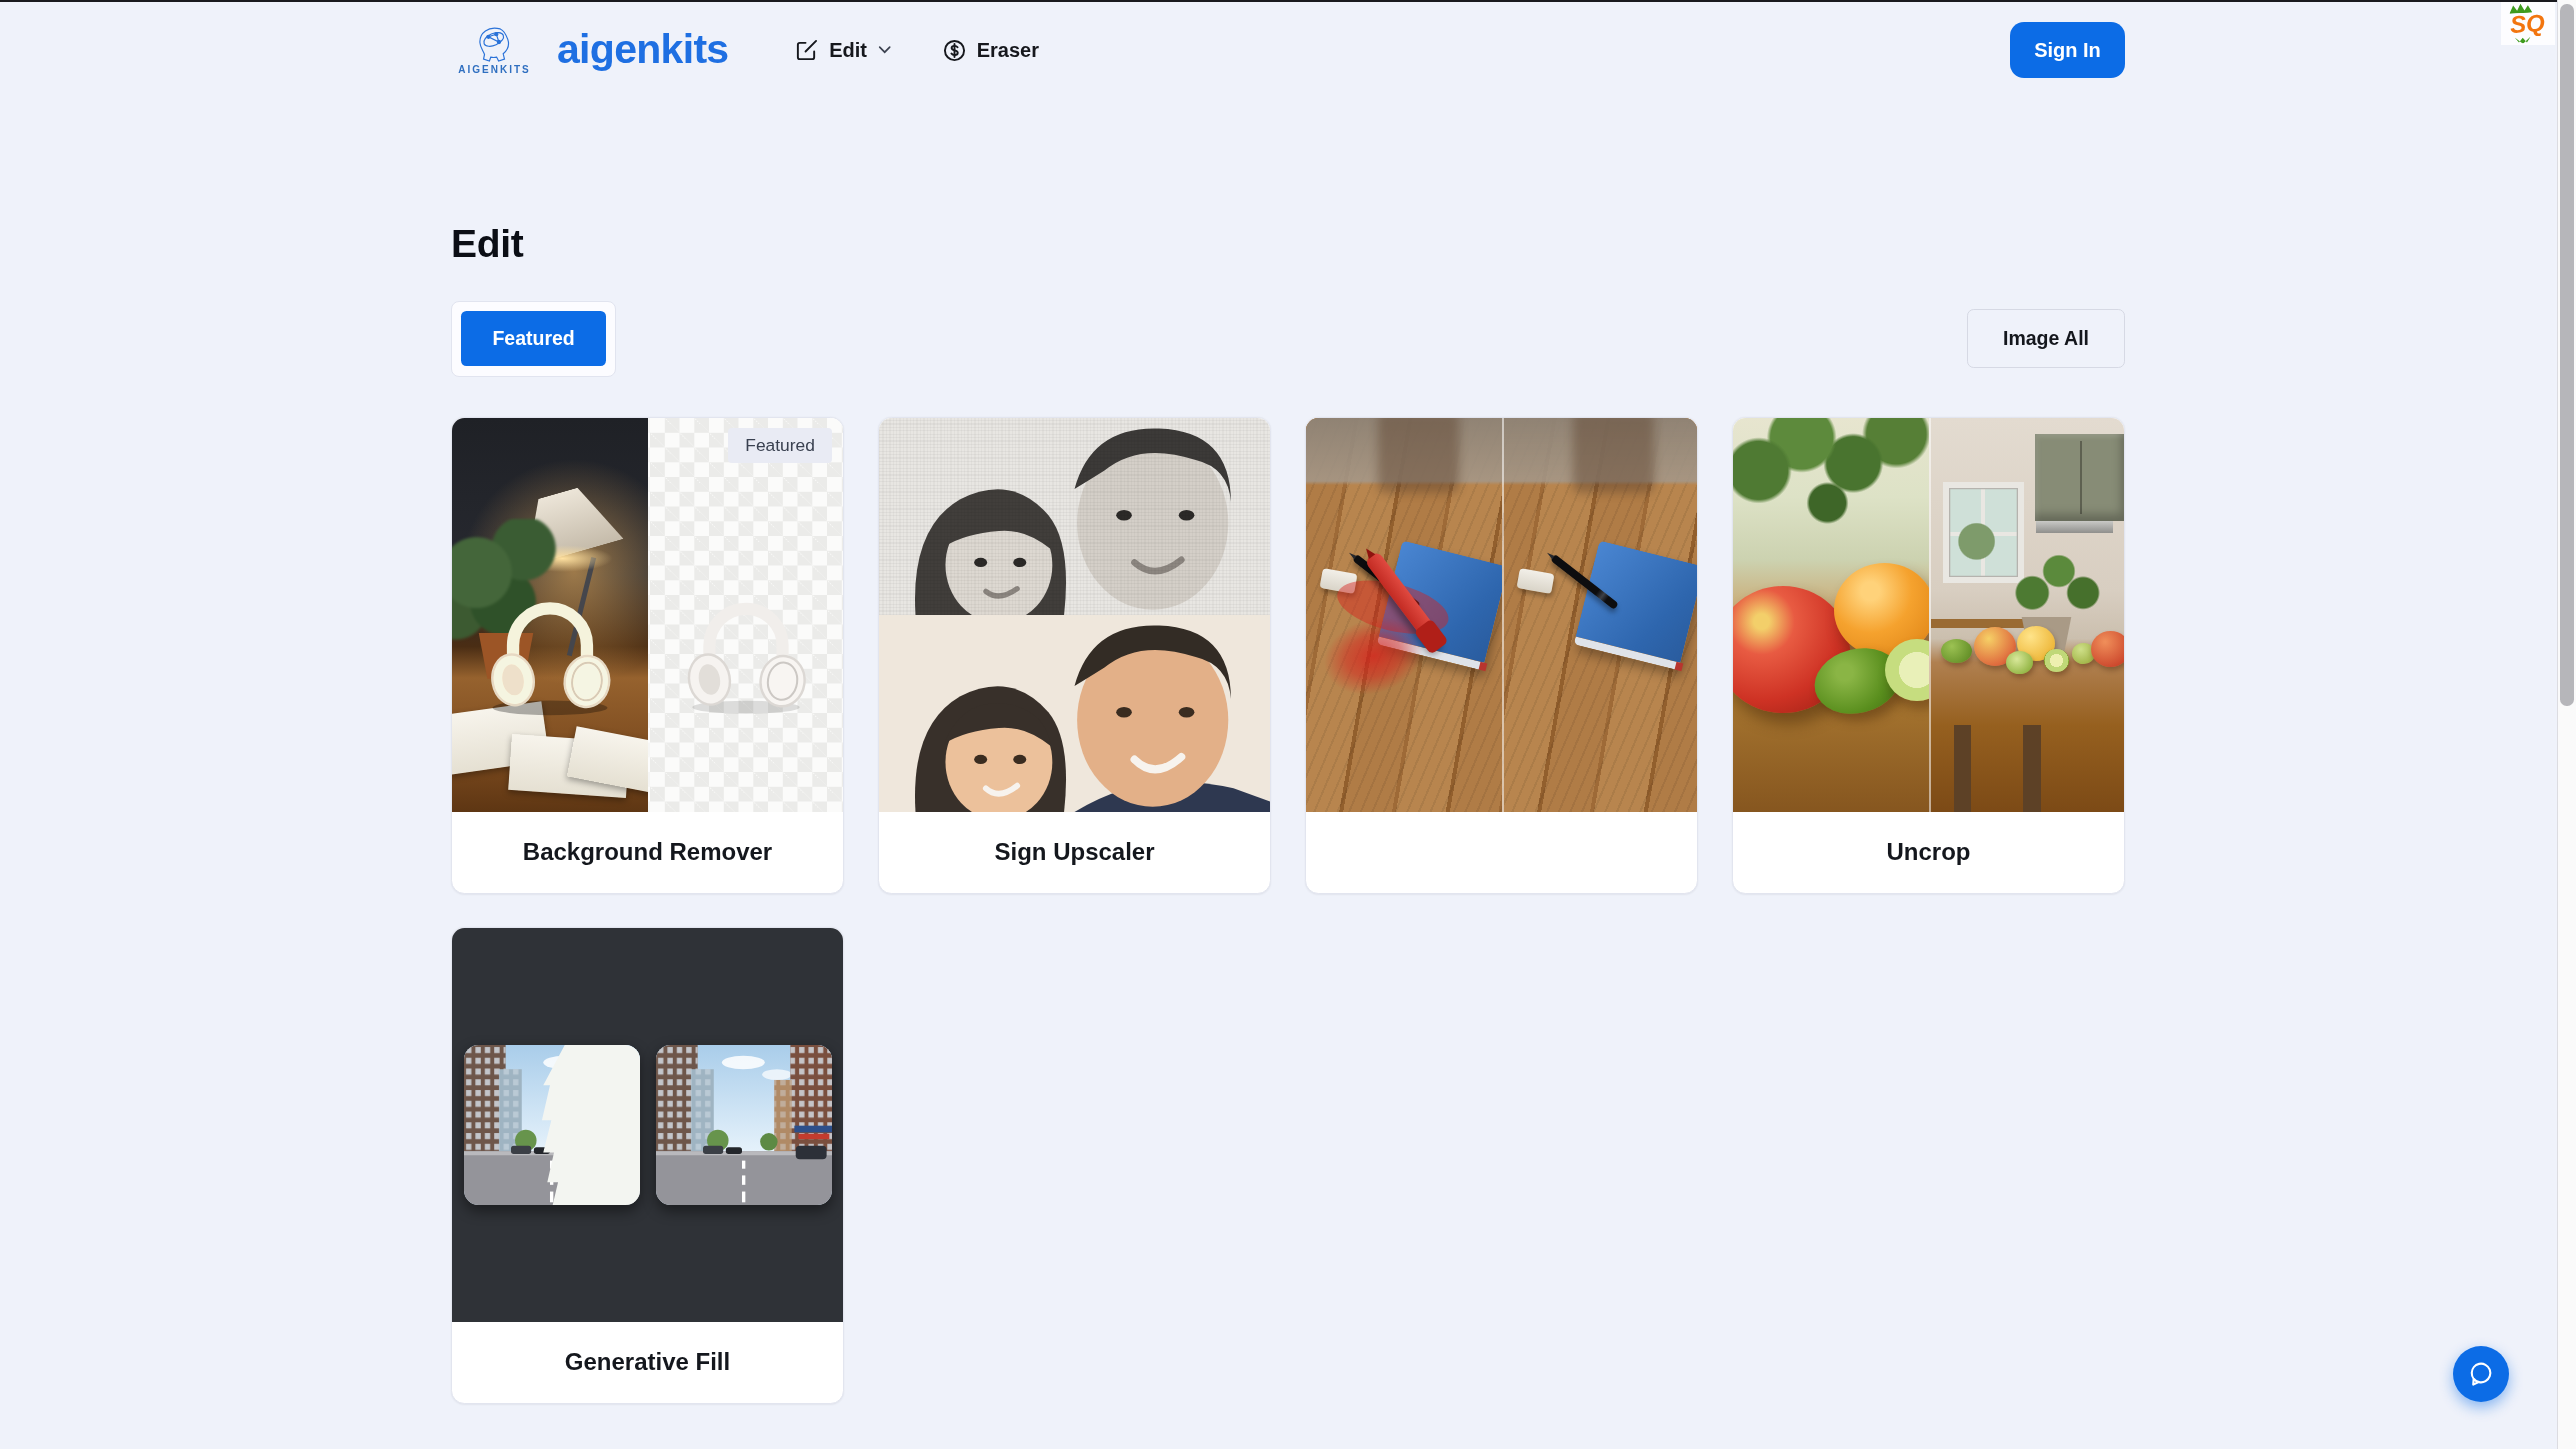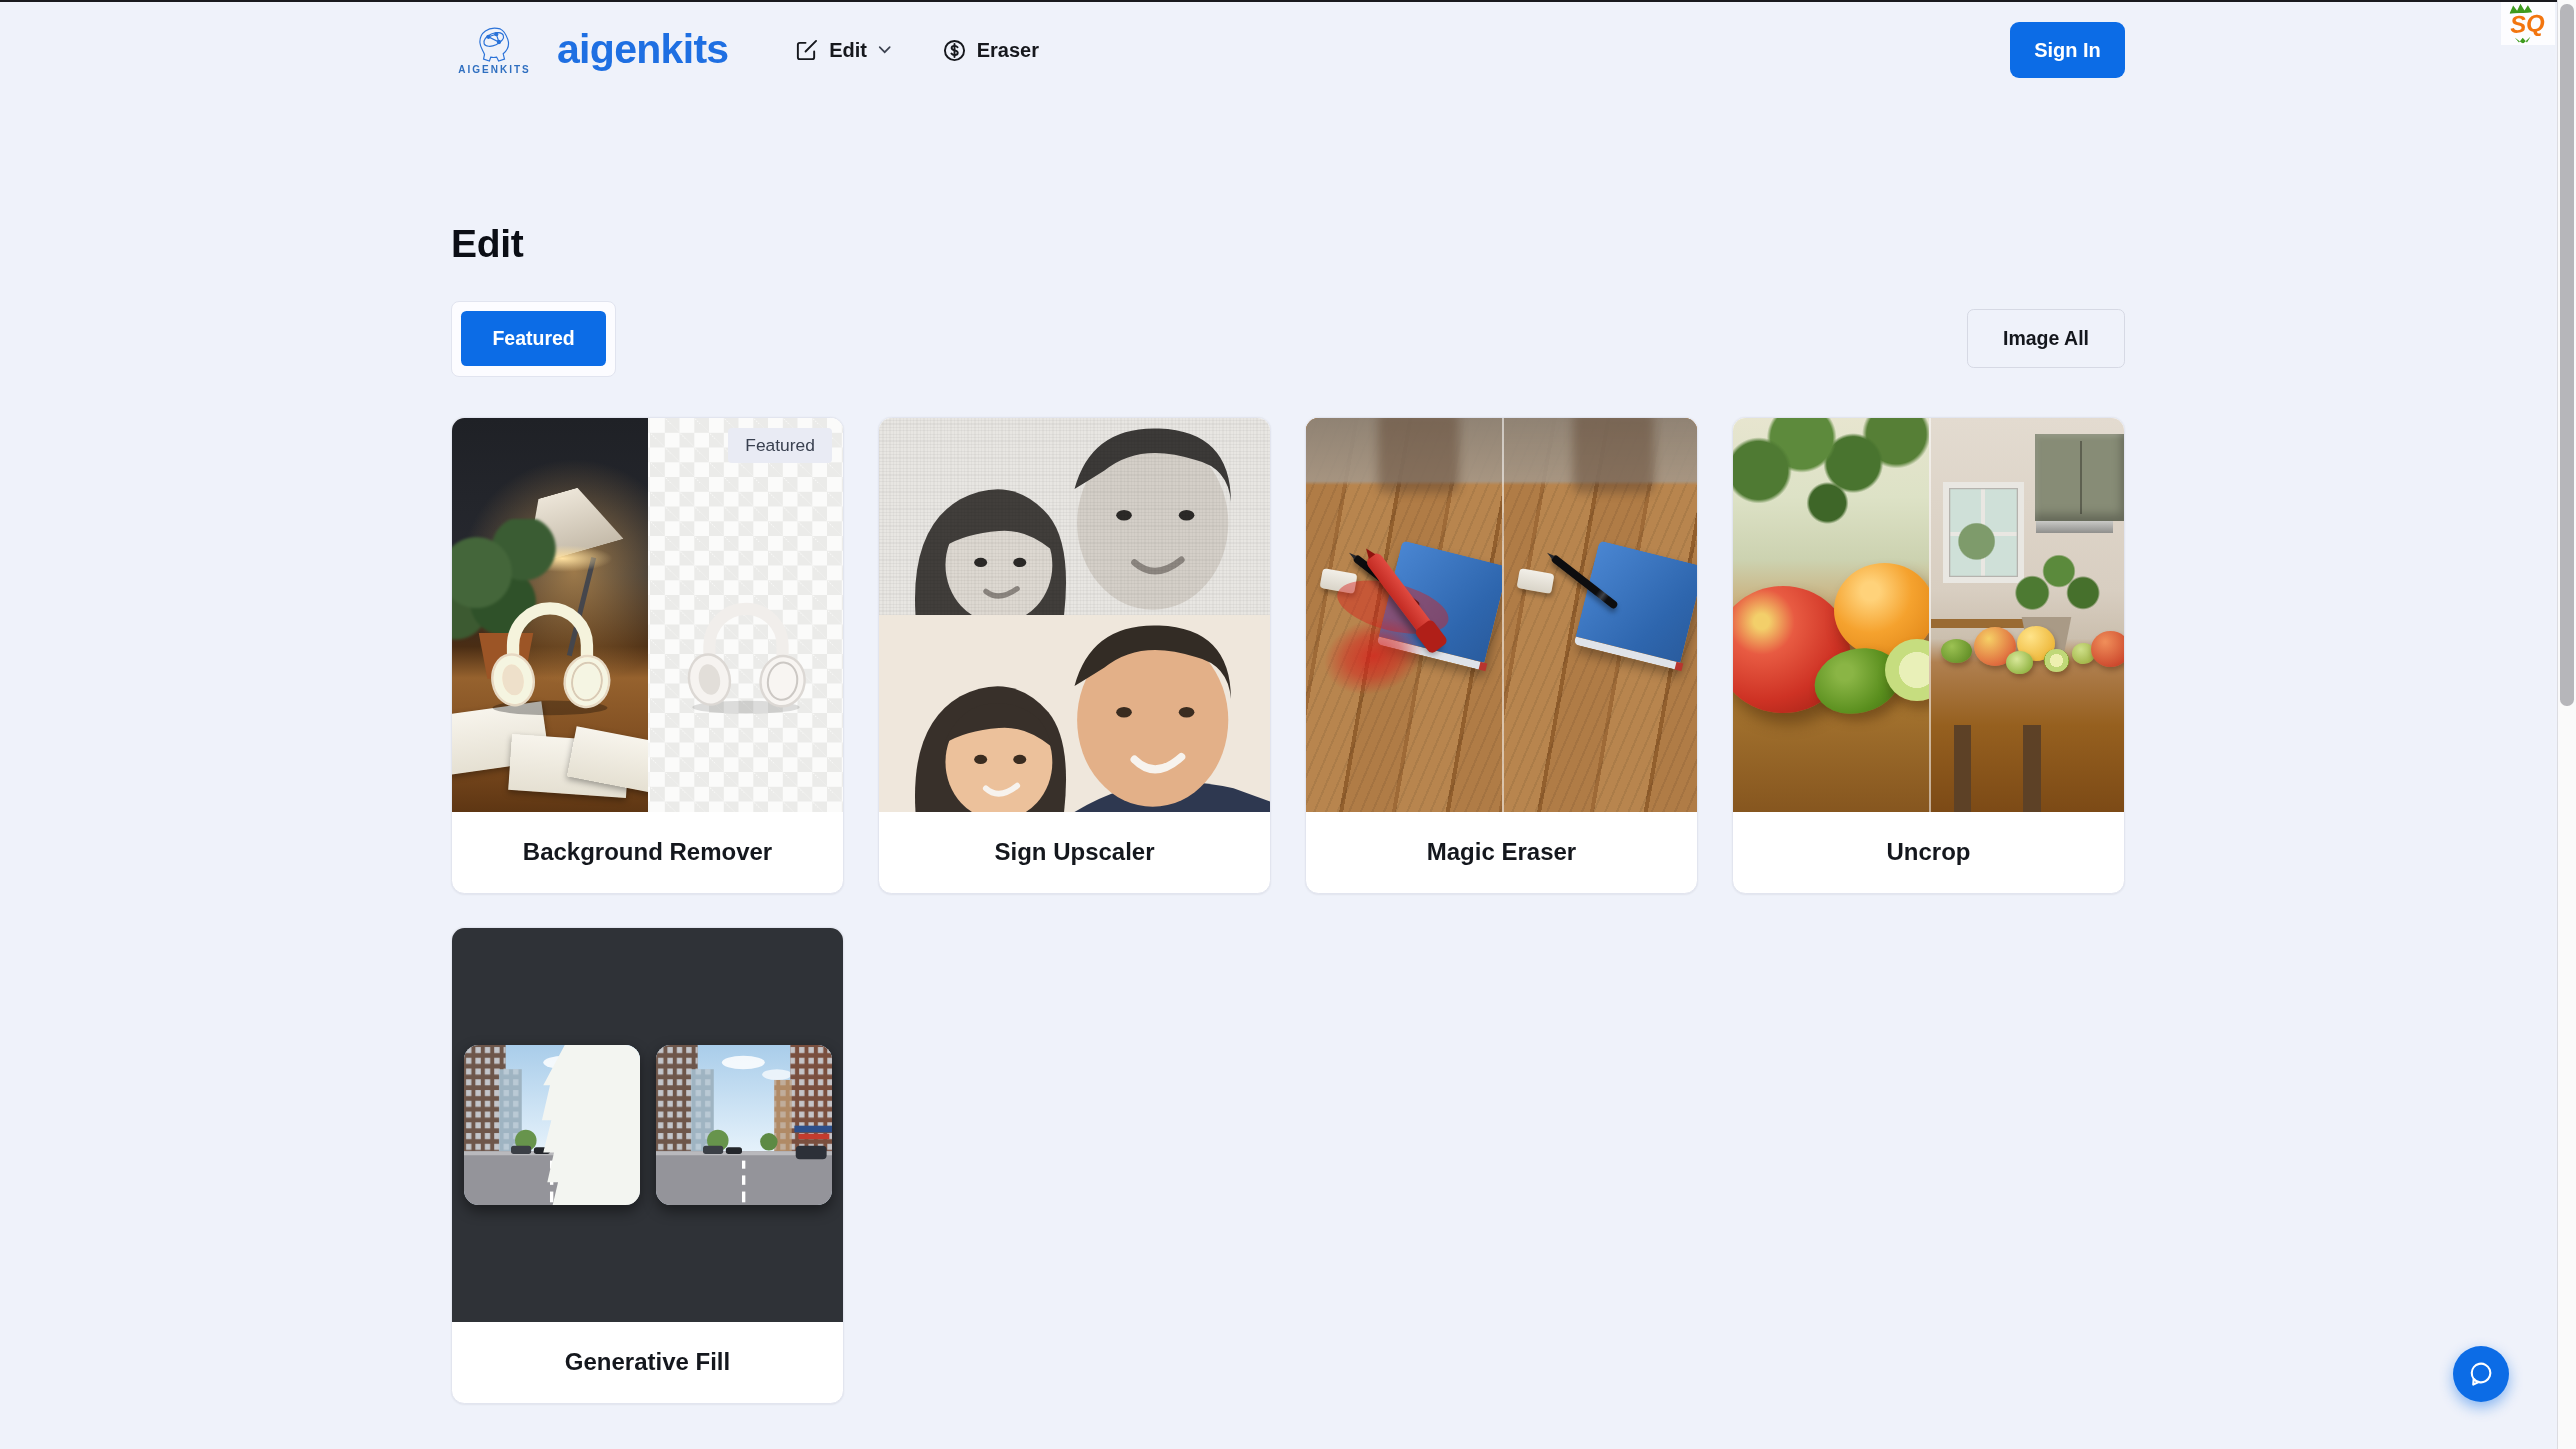--- a/index.html
+++ b/index.html
@@ -19,21 +19,21 @@
   header { display:flex; align-items:center; padding-top:19px; height:81px; }
   .logo { display:flex; align-items:center; gap:19px; cursor:pointer; }
   .logo-badge { display:flex; flex-direction:column; align-items:center; width:87px; }
   .logo-badge svg { width:42px; height:38px; }
   .logo-caption { font-size:10px; font-weight:700; letter-spacing:2px; color:#2f6fc0; margin-top:1.3px; }
   .wordmark { font-size:41px; font-weight:700; color:#1e6fe2; letter-spacing:-0.7px; }
   nav { display:flex; align-items:center; gap:52px; margin-left:67px; }
   .nav-item { display:flex; align-items:center; gap:10.7px; font-size:20px; font-weight:600; color:#16181d; cursor:pointer; }
   .nav-item svg { display:block; }
   .signin {
-    margin-left:auto; width:115px; height:56px; border:none; border-radius:9px;
+    margin-left:auto; width:115px; height:56px; border:none; border-radius:14px;
     background:#0c6ce6; color:#fff; font-size:20px; font-weight:600;
     font-family:"Liberation Sans",sans-serif; display:flex; align-items:center; justify-content:center; cursor:pointer;
   }
 
   
   h1.page-title { margin-top:141px; font-size:39px; font-weight:700; color:#0b0e15; letter-spacing:-0.3px; }
   .controls { display:flex; justify-content:space-between; align-items:center; margin-top:35px; }
   .tabs { border:0.7px solid #e1e4ef; background:#fcfcff; border-radius:8px; padding:9.4px; display:inline-flex; }
   .tab-btn {
     height:55px; padding:0 31px; border:none; border-radius:5.4px; background:#0c6ce6;
@@ -362,23 +362,20 @@
           <div class="scribble"></div>
           <div class="marker"></div>
         </div>
         <div class="half wood">
           <div class="chair-blur"></div>
           <div class="notebook"></div>
           <div class="pen"></div>
           <div class="eraser"></div>
         </div>
       </div>
-      <div class="card-footer">
-        <span class="card-title">Magic Eraser</span>
-      </div>
     </div>
 
     <div class="card">
       <div class="card-media">
         <div class="half uncrop-left">
           <div class="u-leaves"></div>
           <div class="fruit apple-big"></div>
           <div class="fruit orange-big"></div>
           <div class="fruit lime-big"></div>
           <div class="fruit lime-half"></div>

